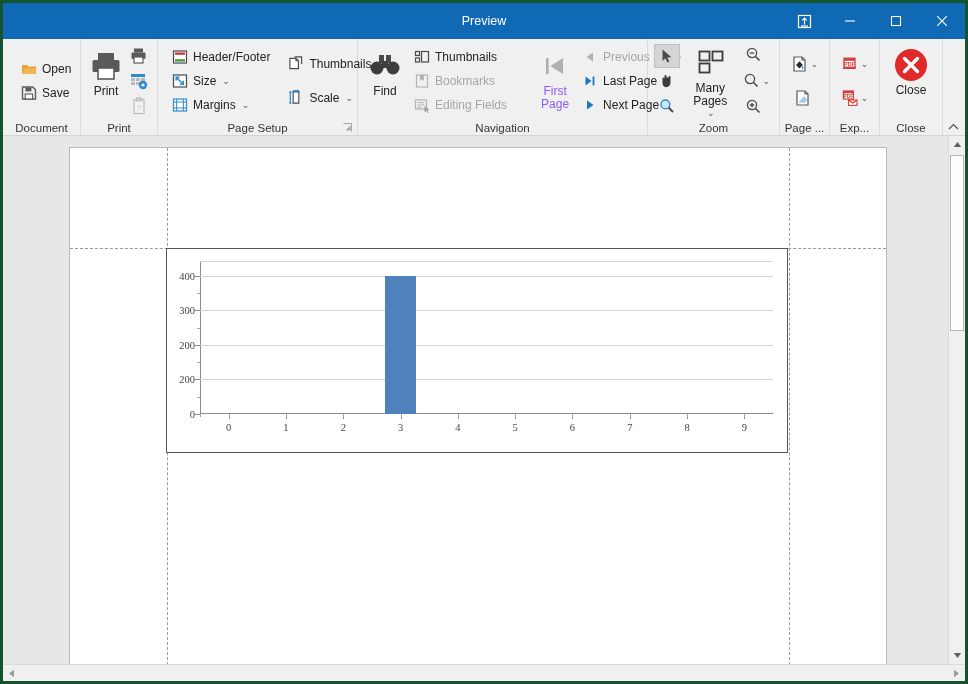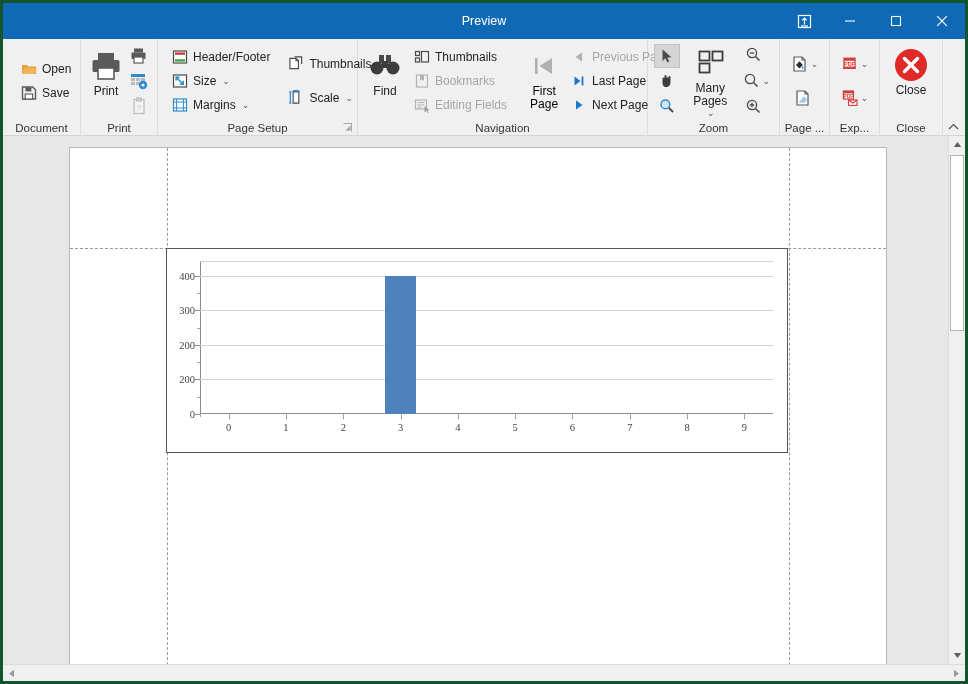--- a/index.html
+++ b/index.html
@@ -89,21 +89,21 @@
   .caret { font-size: 9px; color: #555; margin-left: 1px; }
 
   
   .bbtn {
     display: flex; flex-direction: column; align-items: center; justify-content: flex-start;
     width: 50px; padding: 4px 2px 0 2px; height: 76px;
     cursor: default; border: 1px solid transparent; font-size: 12px;
   }
   .bbtn .bic { height: 36px; display: flex; align-items: center; justify-content: center; }
   .bbtn .blabel { text-align: center; line-height: 13px; margin-top: 1px; }
-  .bbtn.disabled { color: #000000; }
+  .bbtn.disabled { color: #8b5cf6; margin-left: 11px; }
 
   .mini-col { display: flex; flex-direction: column; justify-content: center; gap: 1px; }
   .mbtn {
     width: 26px; height: 24px;
     display: flex; align-items: center; justify-content: center;
     cursor: default; border: 1px solid transparent;
   }
   .mbtn.selected { background: #d5d5d5; border-color: #c0c0c0; }
 
   .split { display: flex; align-items: center; gap: 1px; cursor: default;

